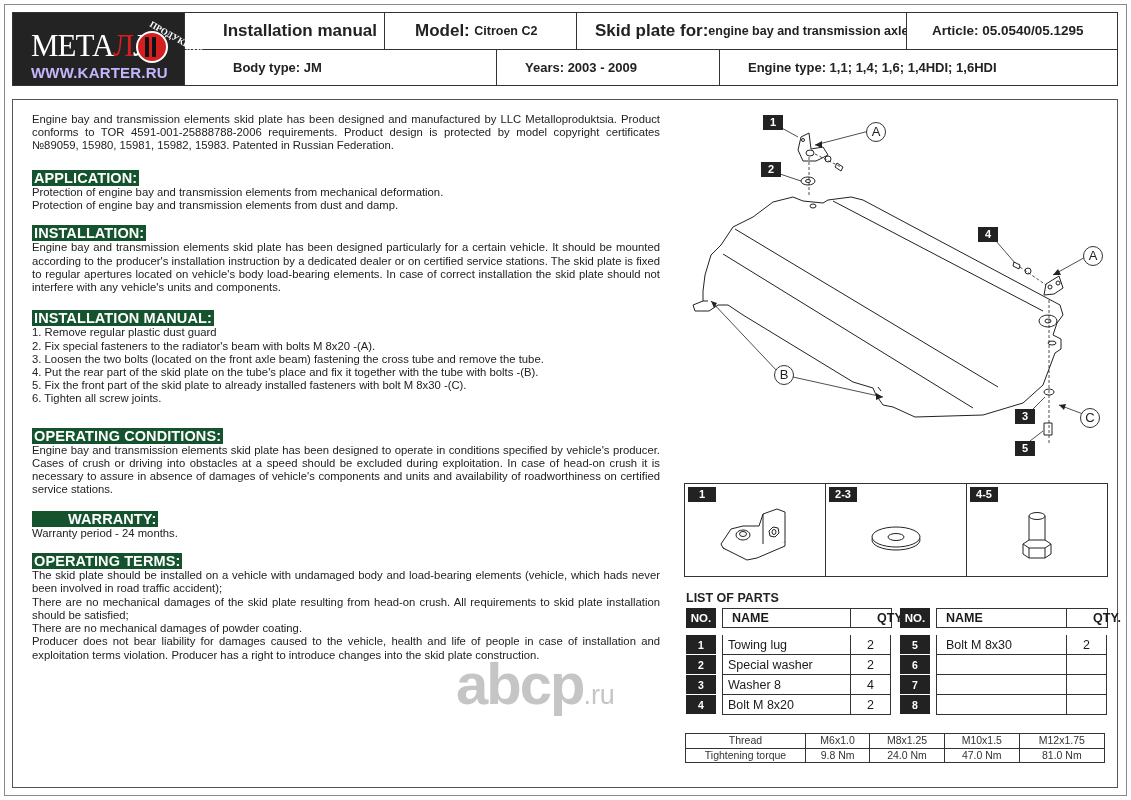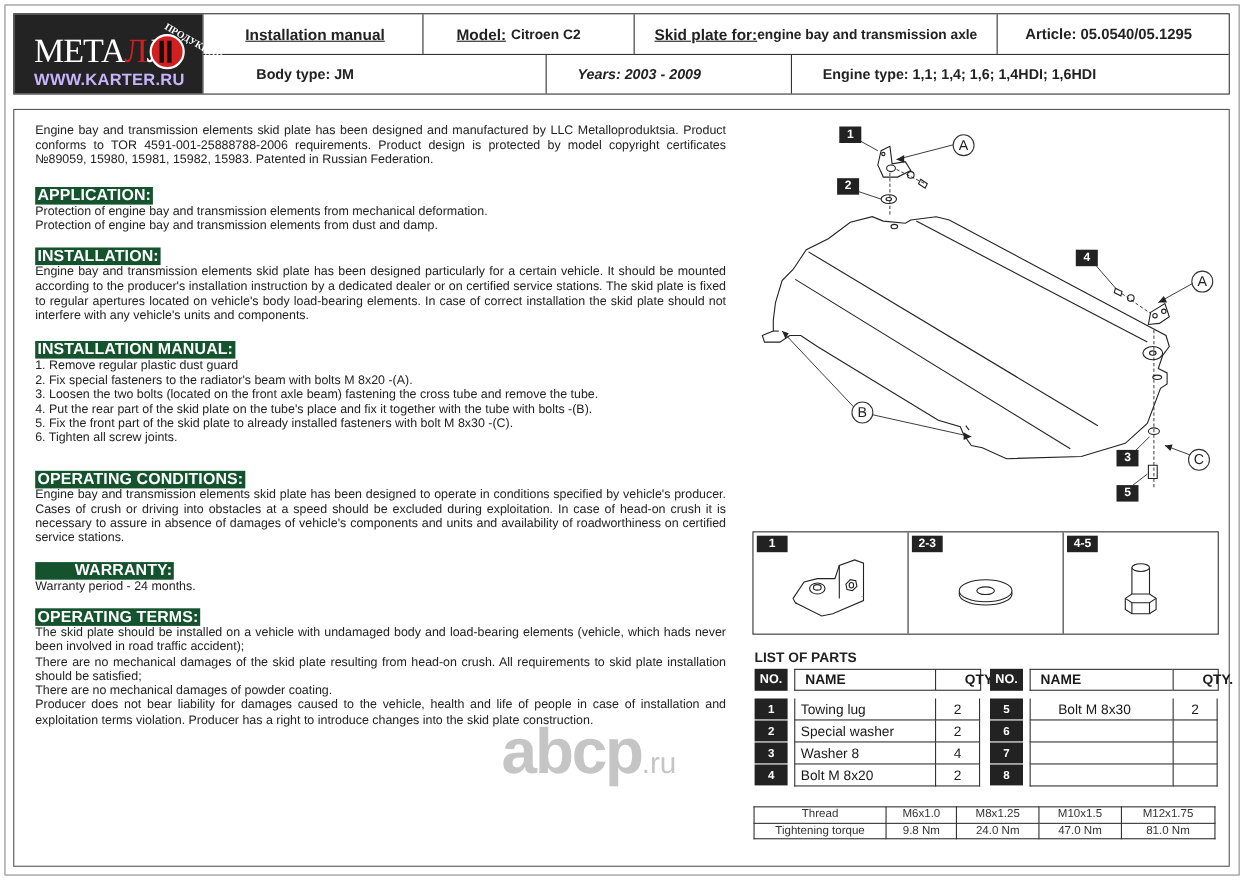--- a/index.html
+++ b/index.html
@@ -11,21 +11,21 @@
   .logo-main { position: absolute; left: 18px; top: 17px; font-family: "Liberation Serif", serif; font-size: 31px; color: #fff; letter-spacing: -1px; line-height: 1; }
   .logo-main .red { color: #d31f1f; }
   .logo-circle { position: absolute; left: 123px; top: 18px; width: 32px; height: 32px; border-radius: 50%; background: #d31f1f; border: 2px solid #fff; }
   .logo-circle::before { content: ""; position: absolute; left: 7px; top: 4px; width: 4px; height: 20px; background: #111; box-shadow: 7px 0 0 #111; }
   .logo-arc { position: absolute; left: 140px; top: 6px; font-family: "Liberation Serif", serif; font-size: 9px; color: #fff; font-weight: bold; transform: rotate(30deg); transform-origin: 0 0; white-space: nowrap; }
   .logo-url { position: absolute; left: 18px; top: 51px; font-size: 15px; font-weight: bold; color: #c4b5fd; letter-spacing: 0.2px; }
   .hdr-table { flex: 1; display: flex; flex-direction: column; }
   .hdr-row { display: flex; flex: 1; }
   .hdr-row + .hdr-row { border-top: 1.5px solid #333; }
   .hdr-cell { border-left: 1.5px solid #333; display: flex; align-items: center; font-weight: bold; color: #222; white-space: nowrap; overflow: hidden; }
-  .hdr-cell .big { font-size: 14px; text-decoration: underline; }
+  .hdr-cell .big { font-size: 17px; }
   .hdr-cell .small { font-size: 12.5px; }
   .main-box { position: absolute; left: 12px; top: 99px; width: 1106px; height: 689px; border: 1.5px solid #555; }
   .text-col { position: absolute; left: 32px; top: 113px; width: 628px; font-size: 11.3px; line-height: 13.2px; color: #222; }
   .text-col p { text-align: justify; }
   .text-col .nojust { text-align: left; }
   .sec-head { display: inline-block; background: #14532d; color: #fff; font-weight: bold; font-size: 14.5px; line-height: 16px; padding: 0 2px; margin-top: 13px; letter-spacing: 0.1px; }
   .diagram { position: absolute; left: 683px; top: 105px; width: 430px; height: 365px; }
   .badge { position: absolute; background: #222; color: #fff; font-weight: bold; font-size: 11px; text-align: center; line-height: 15px; height: 15px; }
   .callout { position: absolute; width: 20px; height: 20px; border: 1px solid #333; border-radius: 50%; text-align: center; line-height: 18px; font-size: 13px; background: #fff; color: #222; }
   .parts-img { position: absolute; left: 684px; top: 483px; width: 424px; height: 94px; border: 1.5px solid #333; display: flex; }
@@ -74,21 +74,21 @@
           <span class="small">engine bay and transmission axle</span>
       </div>
       <div class="hdr-cell" style="flex:1;padding-left:25px;">
         <span class="small" style="font-size:13.5px;">Article: 05.0540/05.1295</span>
       </div>
     </div>
     <div class="hdr-row">
       <div class="hdr-cell" style="width:312px;padding-left:48px;">
         <span class="small" style="font-size:13px;">Body type: JM</span>
       </div>
-      <div class="hdr-cell" style="width:223px;padding-left:28px;font-style:italic;">
+      <div class="hdr-cell" style="width:223px;padding-left:28px;">
         <span class="small" style="font-size:13px;">Years: 2003 - 2009</span>
       </div>
       <div class="hdr-cell" style="flex:1;padding-left:28px;">
         <span class="small" style="font-size:13px;">Engine type: 1,1; 1,4; 1,6; 1,4HDI; 1,6HDI</span>
       </div>
     </div>
   </div>
 </div>
 
 <div class="main-box"></div>
@@ -275,21 +275,21 @@
 </div>
 
 <div class="lop-table" style="left:900px;">
   <div class="lop-head">
     <div class="lop-no-h">NO.</div>
     <div class="lop-name-h" style="width:130px;">NAME</div>
     <div class="lop-qty-h">QTY.</div>
   </div>
   <div class="lop-row">
     <div class="lop-no">5</div>
-    <div class="lop-name" style="width:130px;padding-left:25px;">Bolt M 8x30</div>
+    <div class="lop-name" style="width:130px;padding-left:9px;">Bolt M 8x30</div>
     <div class="lop-qty">2</div>
   </div>
   <div class="lop-row">
     <div class="lop-no">6</div>
     <div class="lop-name" style="width:130px;"></div>
     <div class="lop-qty"></div>
   </div>
   <div class="lop-row">
     <div class="lop-no">7</div>
     <div class="lop-name" style="width:130px;"></div>

